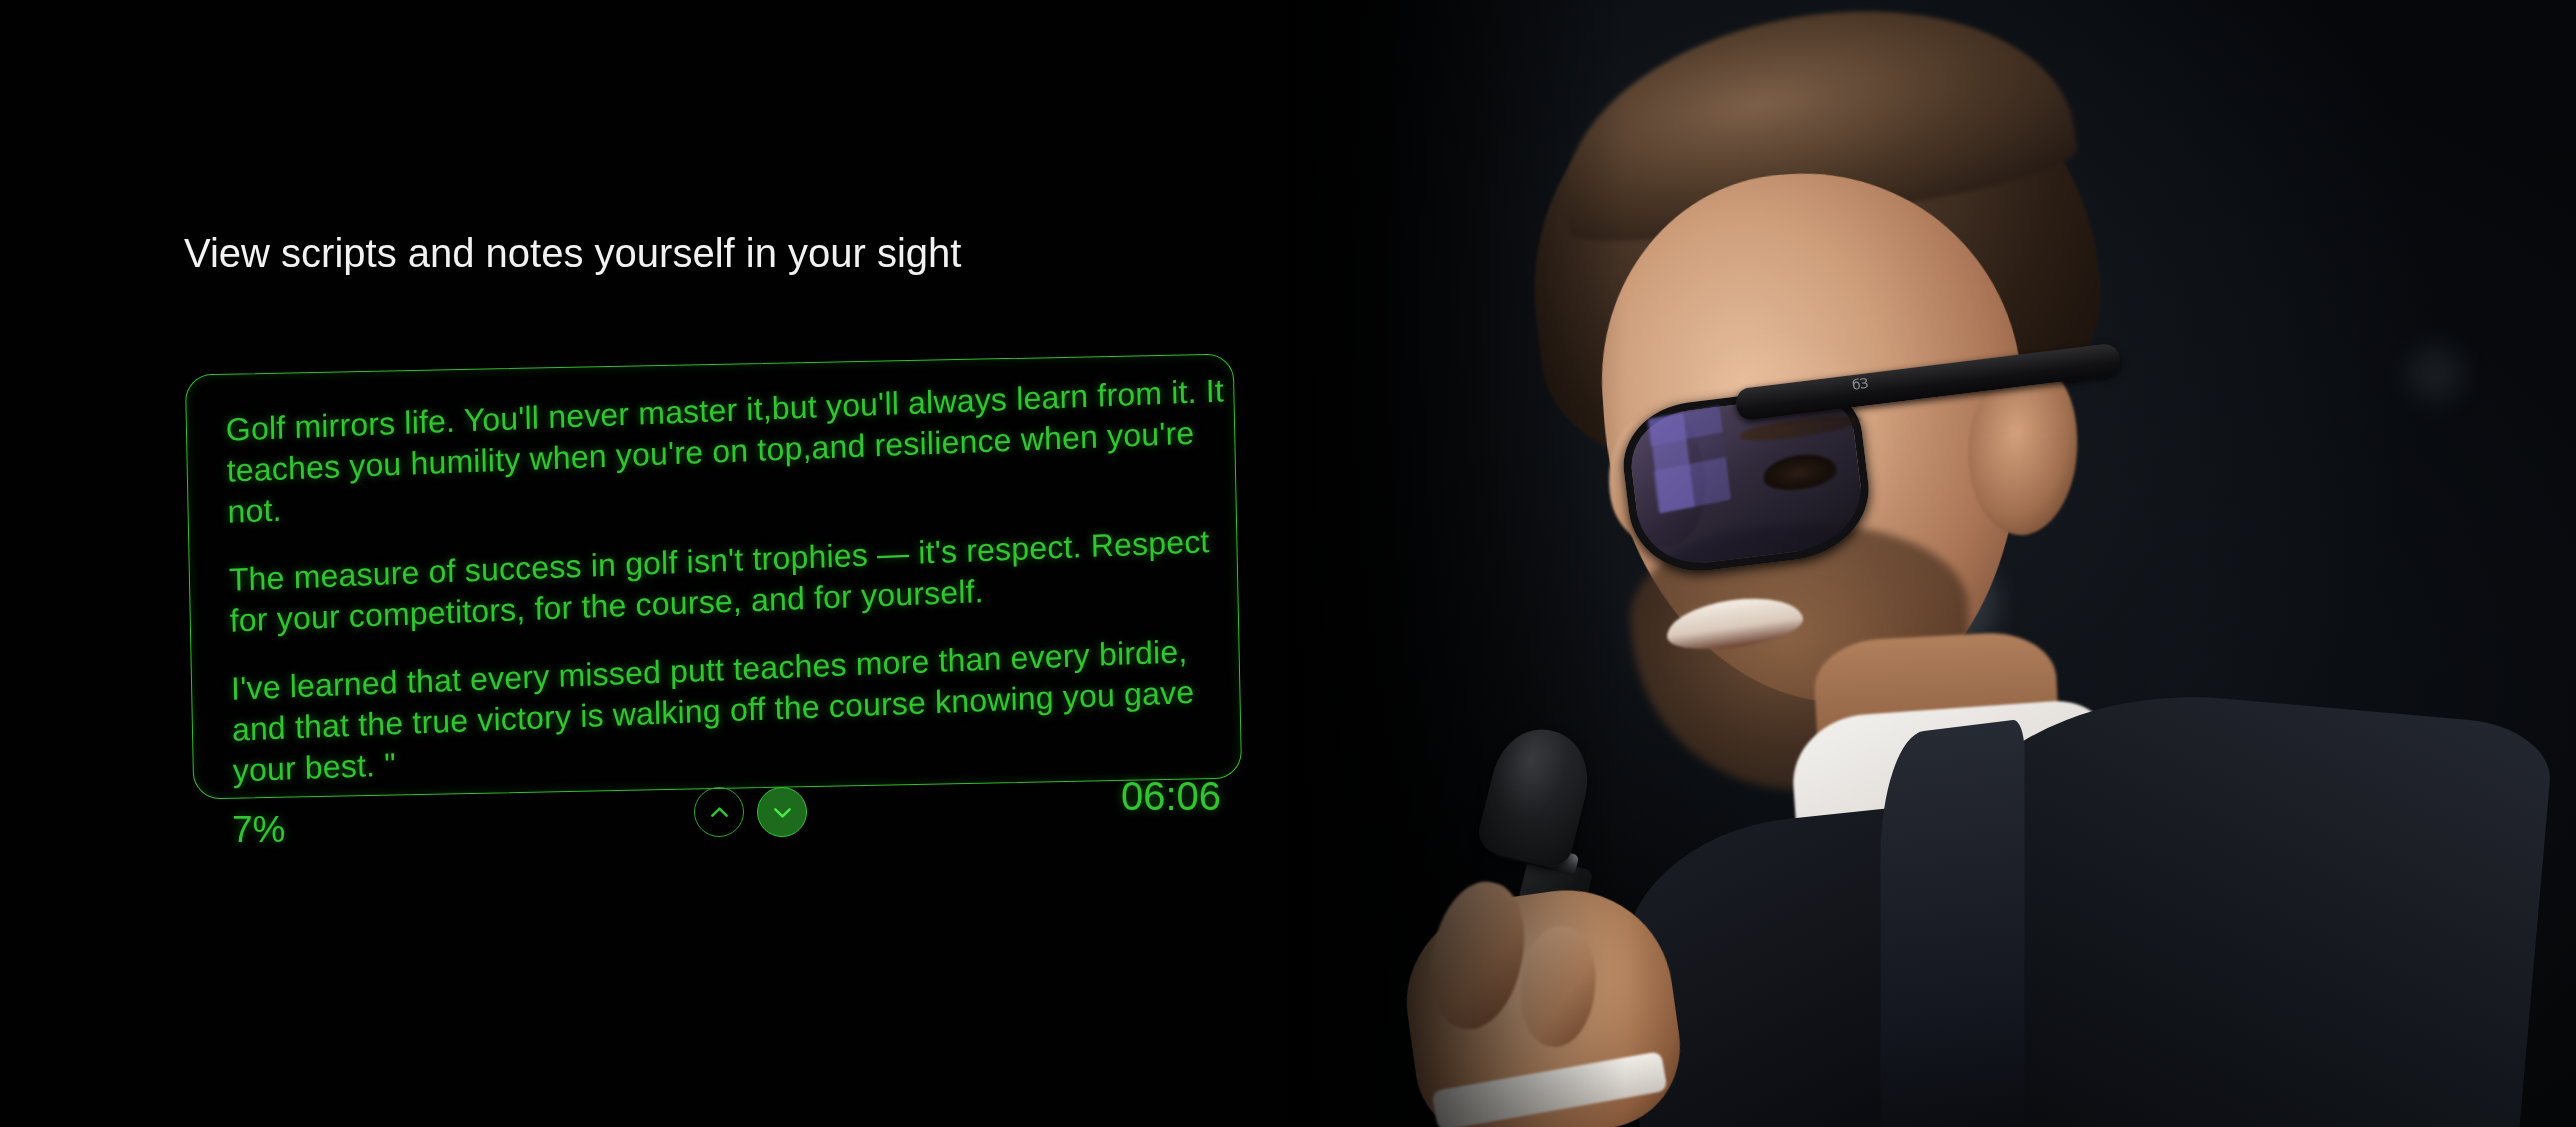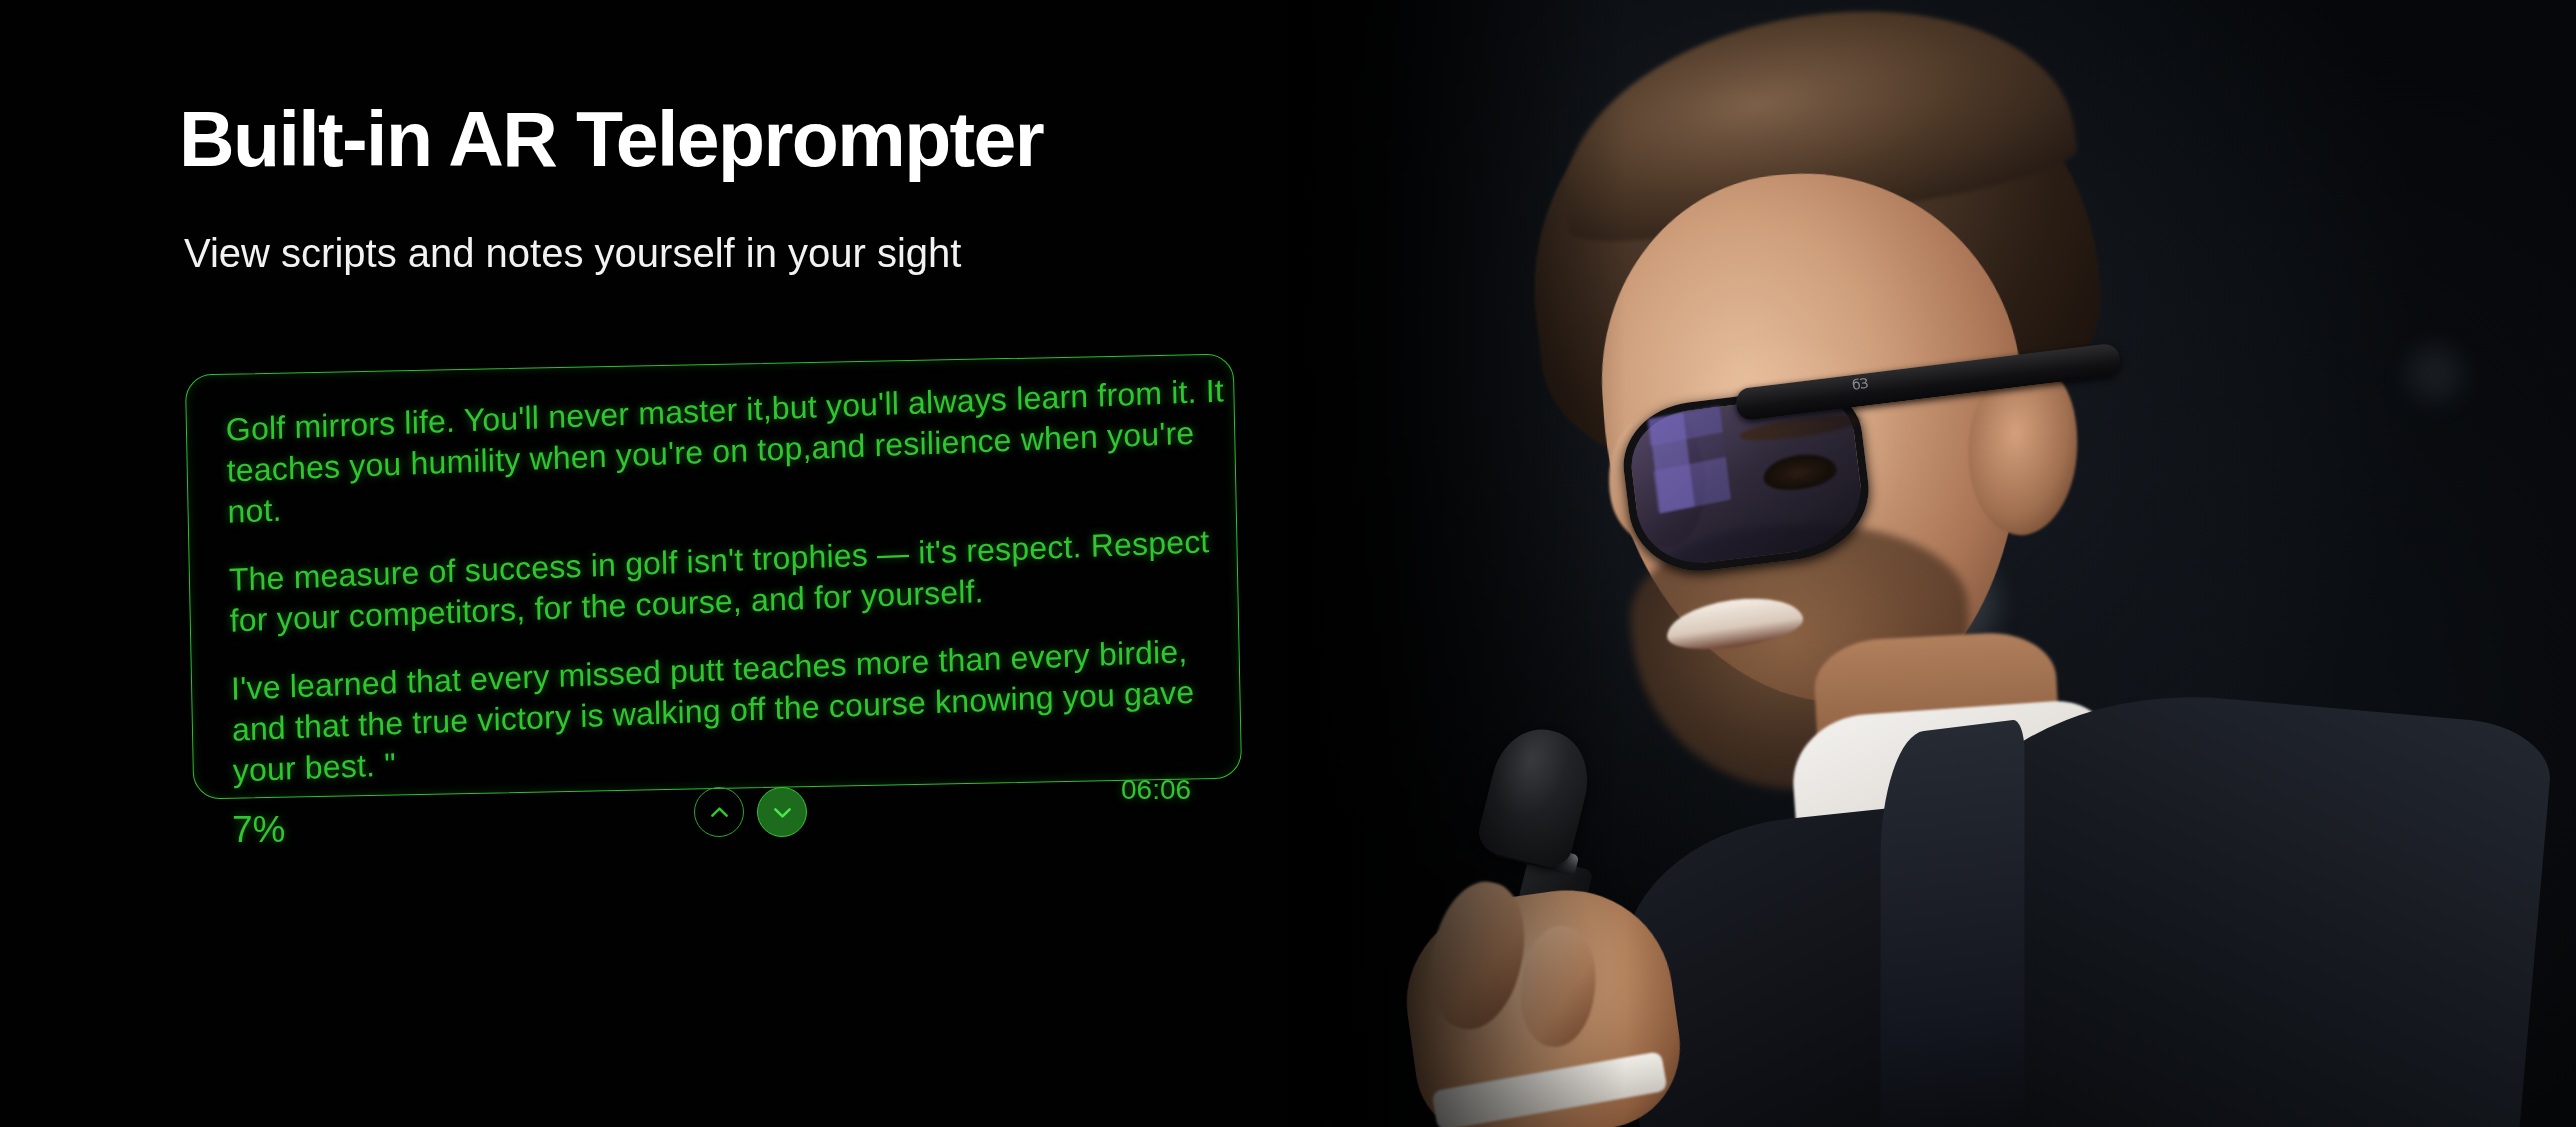--- a/index.html
+++ b/index.html
@@ -123,21 +123,21 @@
         transform:rotate(-1.15deg);box-shadow:0 0 11.3px rgba(47,193,47,.18) inset;}
   .script{position:absolute;left:229px;top:390px;width:1002px;height:378px;
         transform:rotate(-1.15deg) skewY(-1.1deg);}
   .para{color:#2fc62f;font-size:32px;line-height:1.28;margin:0 0 27px 0;
         text-shadow:0 0 8px rgba(47,198,47,.55);letter-spacing:0.2px;}
   .para:last-child{margin-bottom:0;}
 
   
   .pct{position:absolute;left:232px;top:809px;color:#2fc62f;font-size:37px;
         text-shadow:0 0 9.7px rgba(47,198,47,.55);}
-  .timer{position:absolute;left:1121px;top:774px;color:#2fc62f;font-size:28px;
+  .timer{position:absolute;left:1121px;top:774px;color:#2fc62f;font-size:40px;
         text-shadow:0 0 9.7px rgba(47,198,47,.5);}
   .navbtns{position:absolute;left:694px;top:787px;display:flex;gap:13px;align-items:center;}
   .navbtn{width:48px;height:48px;border-radius:50%;display:flex;align-items:center;justify-content:center;}
   .navbtn.outline{border:1.6px solid #2aa82a;background:transparent;}
   .navbtn.filled{border:1.6px solid #2fc62f;background:#1d6b1d;}
   .navbtn svg{display:block;}
 </style>
 </head>
 <body>
 
@@ -175,21 +175,20 @@
     <div class="mic-head"></div>
 
     <div class="hand"></div>
     <div class="finger" style="left:145px;top:881px;width:89px;height:149px;transform:rotate(12deg);"></div>
     <div class="finger" style="left:233px;top:926px;width:74px;height:121px;transform:rotate(6deg);"></div>
     <div class="cuff"></div>
 
     <div class="photo-fade"></div>
   </div>
 
-  <div class="headline">Built-in AR Teleprompter</div>
   <div class="subhead">View scripts and notes yourself in your sight</div>
 
   <div class="prompter"></div>
 
   <div class="script">
     <p class="para">Golf mirrors life. You'll never master it,but you'll always learn from it. It teaches you humility when you're on top,and resilience when you're not.</p>
     <p class="para">The measure of success in golf isn't trophies — it's respect. Respect for your competitors, for the course, and for yourself.</p>
     <p class="para">I've learned that every missed putt teaches more than every birdie, and that the true victory is walking off the course knowing you gave your best. "</p>
   </div>
 

